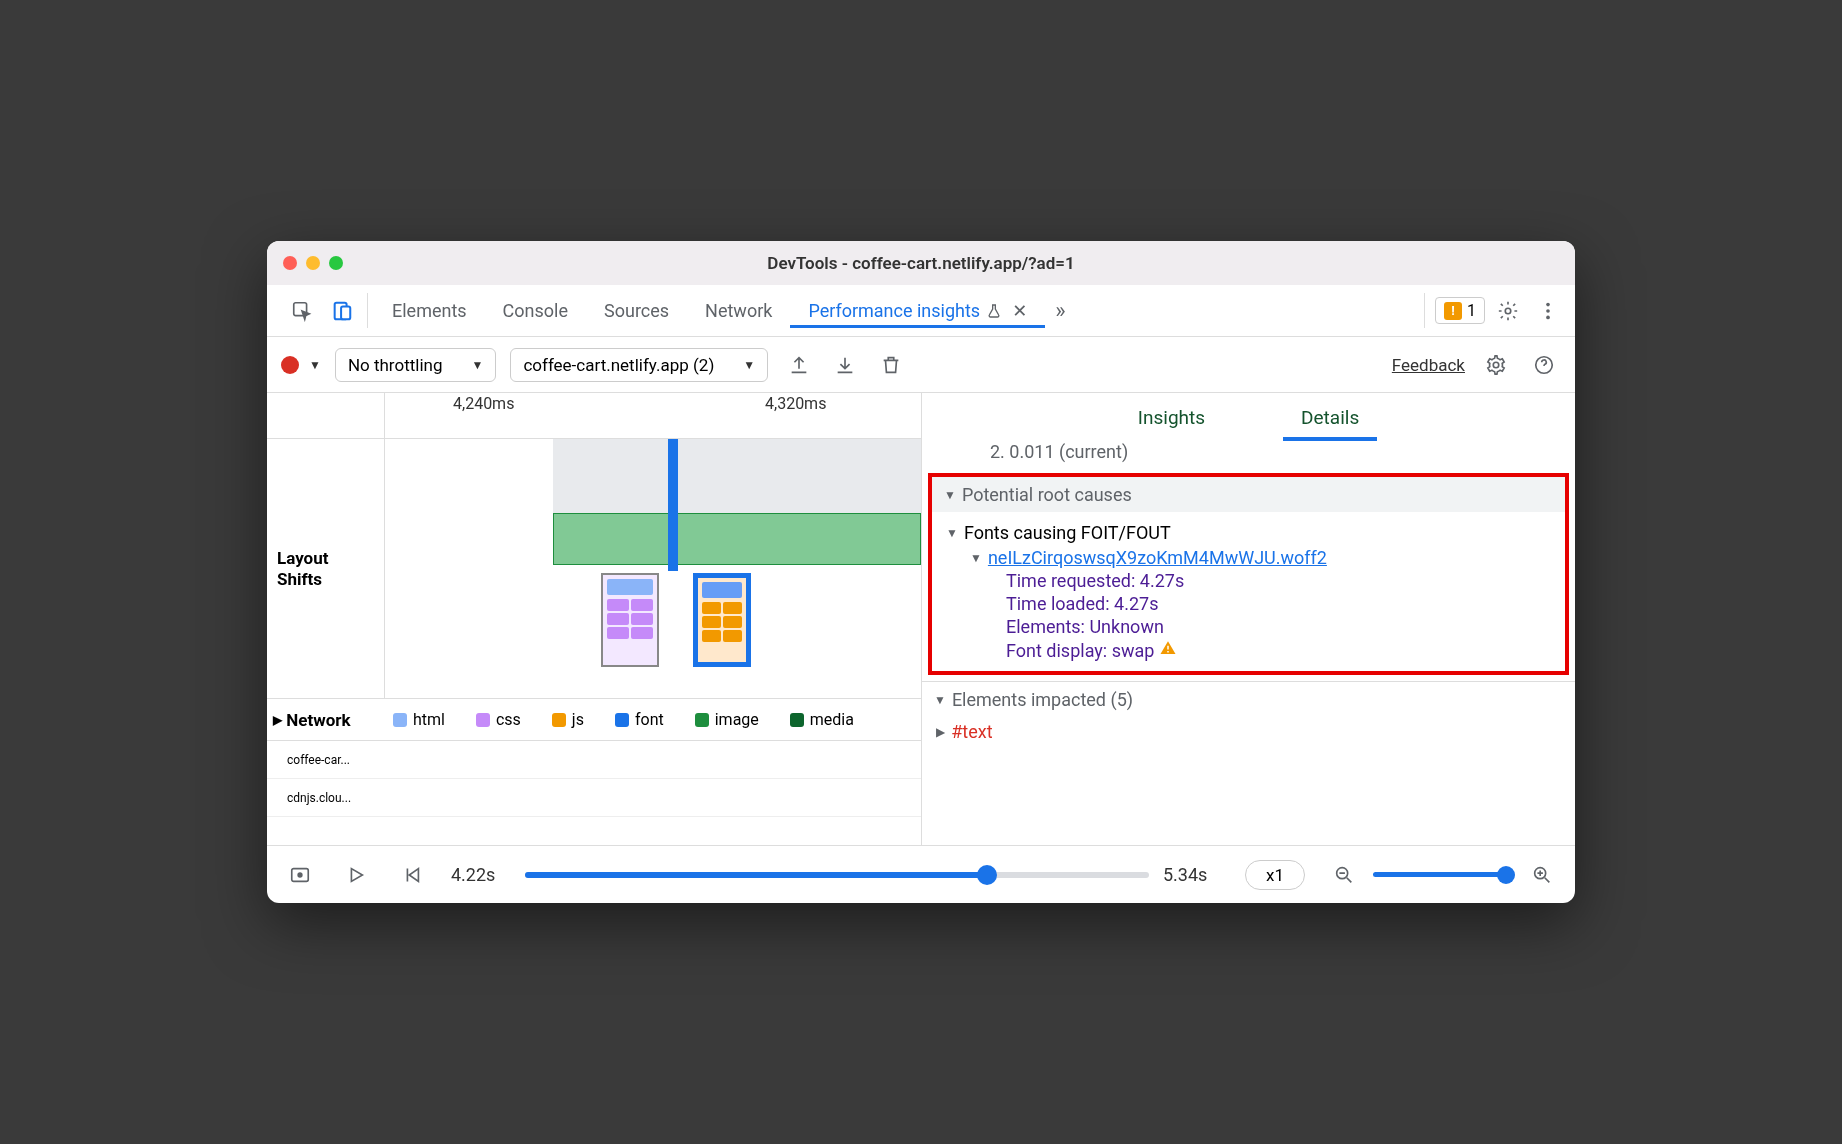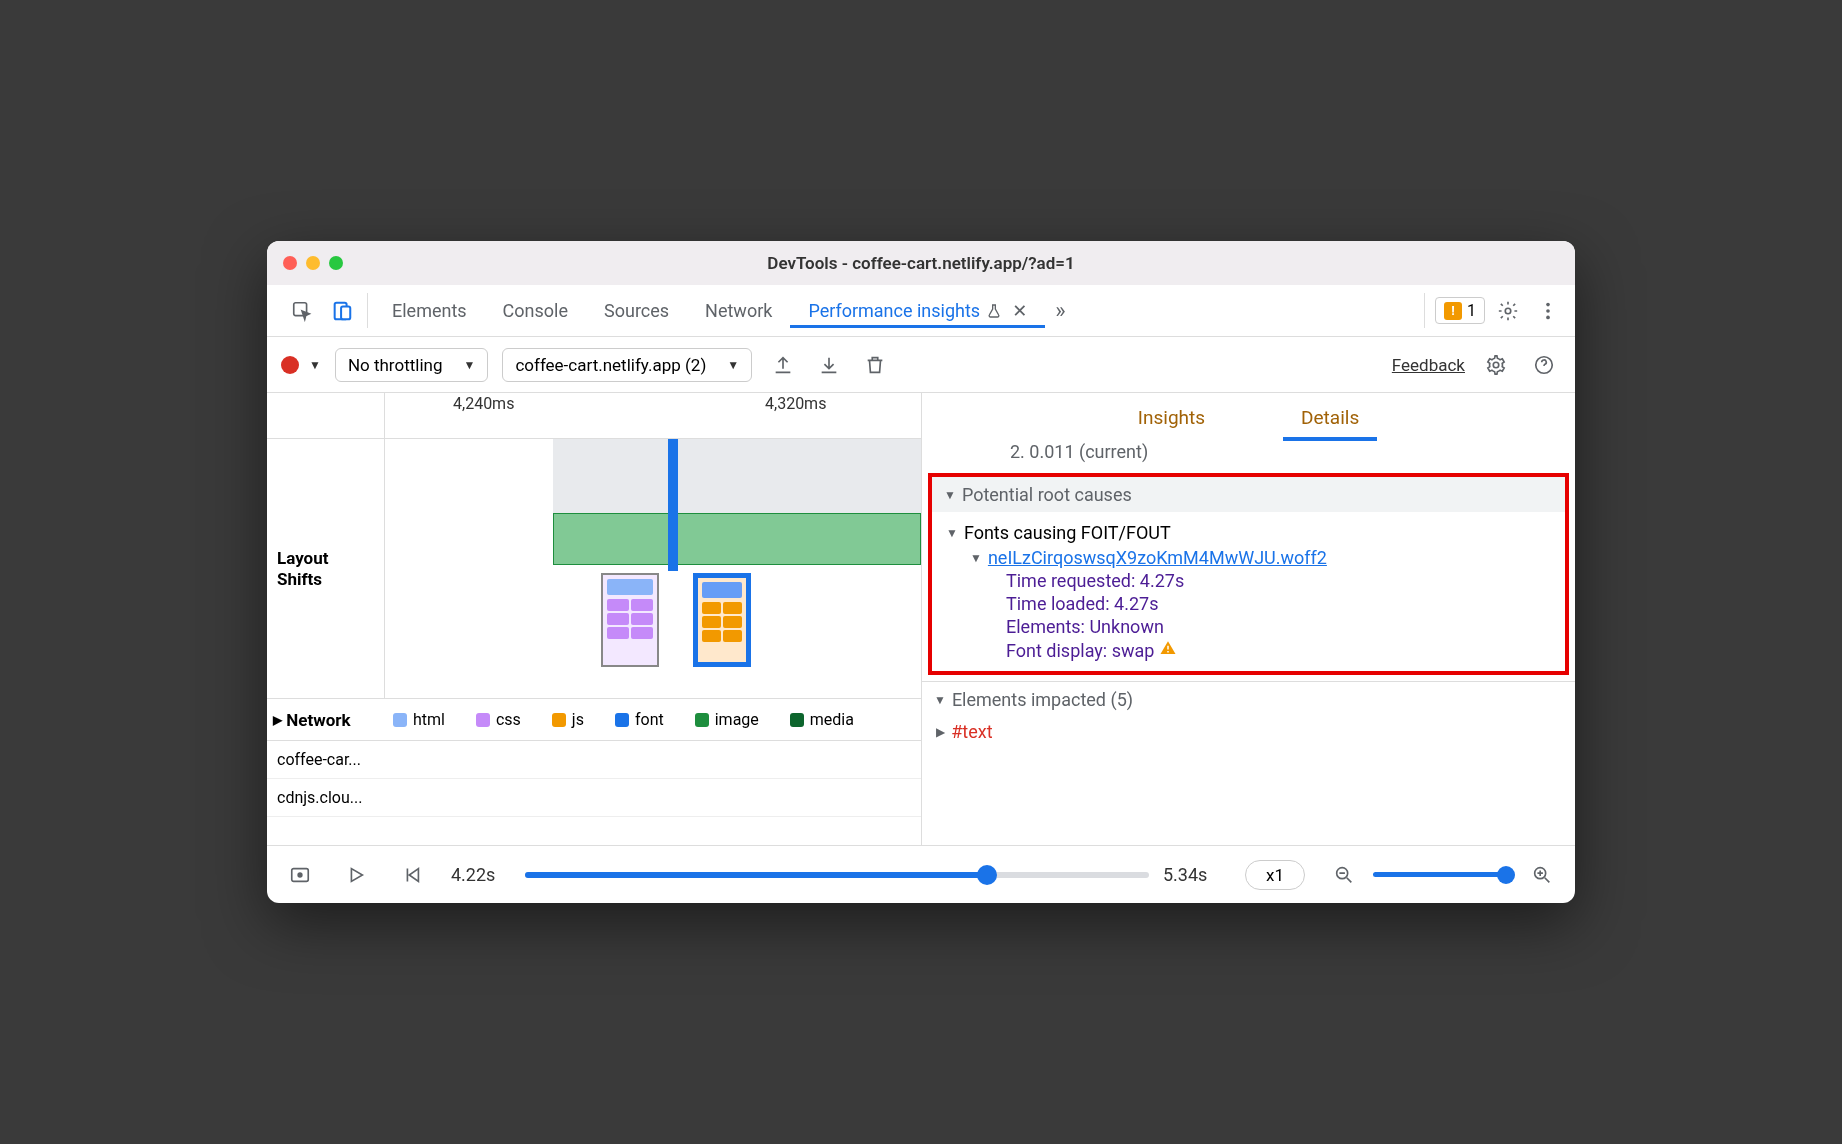--- a/index.html
+++ b/index.html
@@ -130,21 +130,21 @@
 }
 .rec-btn { display: flex; align-items: center; gap: 10px; }
 .rec-dot { width: 18px; height: 18px; border-radius: 50%; background: #d93025; }
 .rec-chev { font-size: 12px; color: #333; }
 .sel {
   border: 1px solid #ccc;
   border-radius: 6px;
   padding: 6px 12px;
   display: flex;
   align-items: center;
-  gap: 21px;
+  gap: 29px;
   font-size: 17px;
   background: #fff;
   cursor: pointer;
 }
 .sel .chev { font-size: 12px; color: #333; }
 .toolbar-icons { display: flex; gap: 12px; align-items: center; }
 .spacer { flex: 1; }
 .feedback-link {
   text-decoration: underline;
   color: #333;
@@ -260,58 +260,58 @@
   padding-left: 8px;
   font-size: 16px;
 }
 .leg-item { display: flex; align-items: center; gap: 6px; }
 .leg-sq { width: 14px; height: 14px; border-radius: 3px; }
 .net-items { }
 .net-item {
   height: 38px;
   display: flex;
   align-items: center;
-  padding-left: 10px;
-  font-size: 16px;
+  padding-left: 20px;
+  font-size: 12px;
   border-bottom: 1px solid #eee;
 }
 .right-pane {
   flex: 1;
   display: flex;
   flex-direction: column;
   overflow: hidden;
 }
 .right-tabs {
   height: 48px;
   display: flex;
   justify-content: center;
   gap: 60px;
   align-items: stretch;
 }
 .rtab {
   display: flex;
   align-items: center;
   font-size: 19px;
-  color: #a16207;
+  color: #14532d;
   padding: 0 18px;
   cursor: pointer;
   position: relative;
 }
 .rtab.active::after {
   content: '';
   position: absolute;
   bottom: 0;
   left: 0;
   right: 0;
   height: 4px;
   background: #1a73e8;
 }
 .details-body { flex: 1; overflow: hidden; position: relative; }
 .partial-line {
-  padding-left: 88px;
+  padding-left: 68px;
   font-size: 18px;
   color: #5f6368;
   height: 28px;
 }
 .highlight-box {
   border: 4px solid #e60000;
   margin: 4px 6px 6px 6px;
 }
 .section-hdr {
   background: #f1f3f4;

